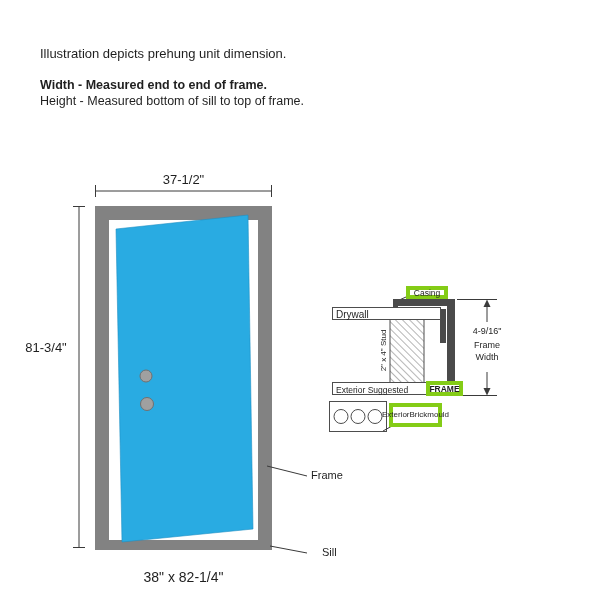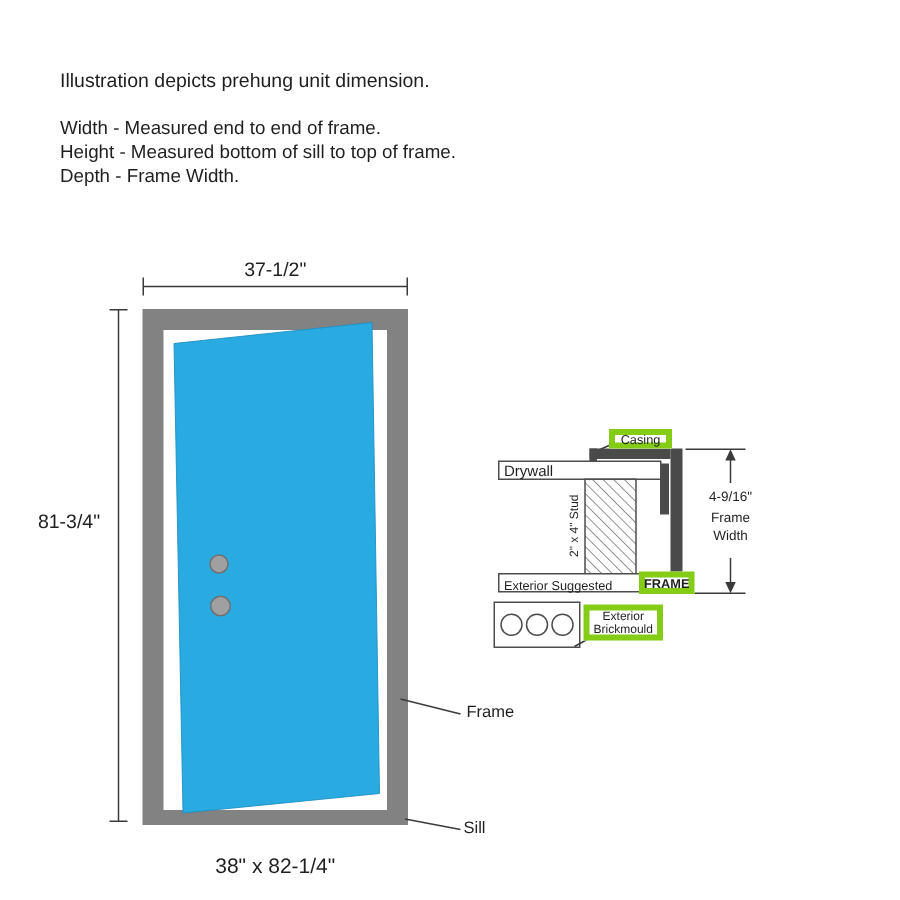--- a/index.html
+++ b/index.html
@@ -79,39 +79,38 @@
     <polygon points="487,385.5 483.5,378 490.5,378" fill="#3a3a3a"></polygon>
 
     <rect x="329.5" y="391.5" width="57" height="30" fill="#ffffff" stroke="#4d4d4d"></rect>
     <circle cx="341" cy="406.5" r="7" fill="#ffffff" stroke="#4d4d4d"></circle>
     <circle cx="358" cy="406.5" r="7" fill="#ffffff" stroke="#4d4d4d"></circle>
     <circle cx="375" cy="406.5" r="7" fill="#ffffff" stroke="#4d4d4d"></circle>
     <line x1="392" y1="416" x2="383" y2="421" stroke="#3a3a3a" stroke-width="1"></line>
   </svg>
 
   <div class="txt" style="left:40px;top:36px;font-size:13px;">Illustration depicts prehung unit dimension.</div>
-  <div class="txt" style="left:40px;top:68px;font-size:12.5px;">Width - Measured end to end of frame.</div>
+  <div class="txt" style="left:40px;top:68px;font-size:12.5px;font-weight:bold;">Width - Measured end to end of frame.</div>
   <div class="txt" style="left:40px;top:84px;font-size:12.5px;">Height - Measured bottom of sill to top of frame.</div>
-  <div class="txt" style="left:40px;top:100px;font-size:12.5px;">Depth - Frame Width.</div>
 
   <div class="txt" style="left:95px;top:162px;width:177px;text-align:center;font-size:13px;">37-1/2"</div>
   <div class="txt" style="left:20px;top:330px;width:52px;text-align:center;font-size:13px;">81-3/4"</div>
 
   <div class="txt" style="left:311px;top:459px;font-size:11px;">Frame</div>
-  <div class="txt" style="left:309px;top:536px;font-size:11px;">Sill</div>
+  <div class="txt" style="left:322px;top:536px;font-size:11px;">Sill</div>
 
   <div class="txt" style="left:95px;top:559px;width:177px;text-align:center;font-size:14px;">38" x 82-1/4"</div>
 
   <div class="label-box" style="left:406px;top:276px;width:42px;height:13px;font-size:8.5px;">Casing</div>
   <div class="txt" style="left:336px;top:299px;font-size:10px;">Drywall</div>
   <div class="txt" style="left:356px;top:335px;width:56px;height:11px;text-align:center;font-size:8px;transform:rotate(-90deg);">2" x 4" Stud</div>
   <div class="txt" style="left:336px;top:374.5px;font-size:8.5px;">Exterior Suggested</div>
   <div class="label-box" style="left:426px;top:371px;width:37px;height:15px;font-size:8.5px;font-weight:bold;">FRAME</div>
 
-  <div class="label-box" style="left:389px;top:393px;width:53px;height:24px;font-size:8px;flex-direction:column;line-height:9.5px;">
+  <div class="label-box" style="left:389px;top:393px;width:53px;height:24px;font-size:8px;line-height:9.5px;">
     <span>Exterior</span>
     <span>Brickmould</span>
   </div>
 
   <div class="txt" style="left:463px;top:316px;width:48px;text-align:center;font-size:9px;">4-9/16"</div>
   <div class="txt" style="left:463px;top:330px;width:48px;text-align:center;font-size:9px;">Frame</div>
   <div class="txt" style="left:463px;top:342px;width:48px;text-align:center;font-size:9px;">Width</div>
 
 </div>
 

